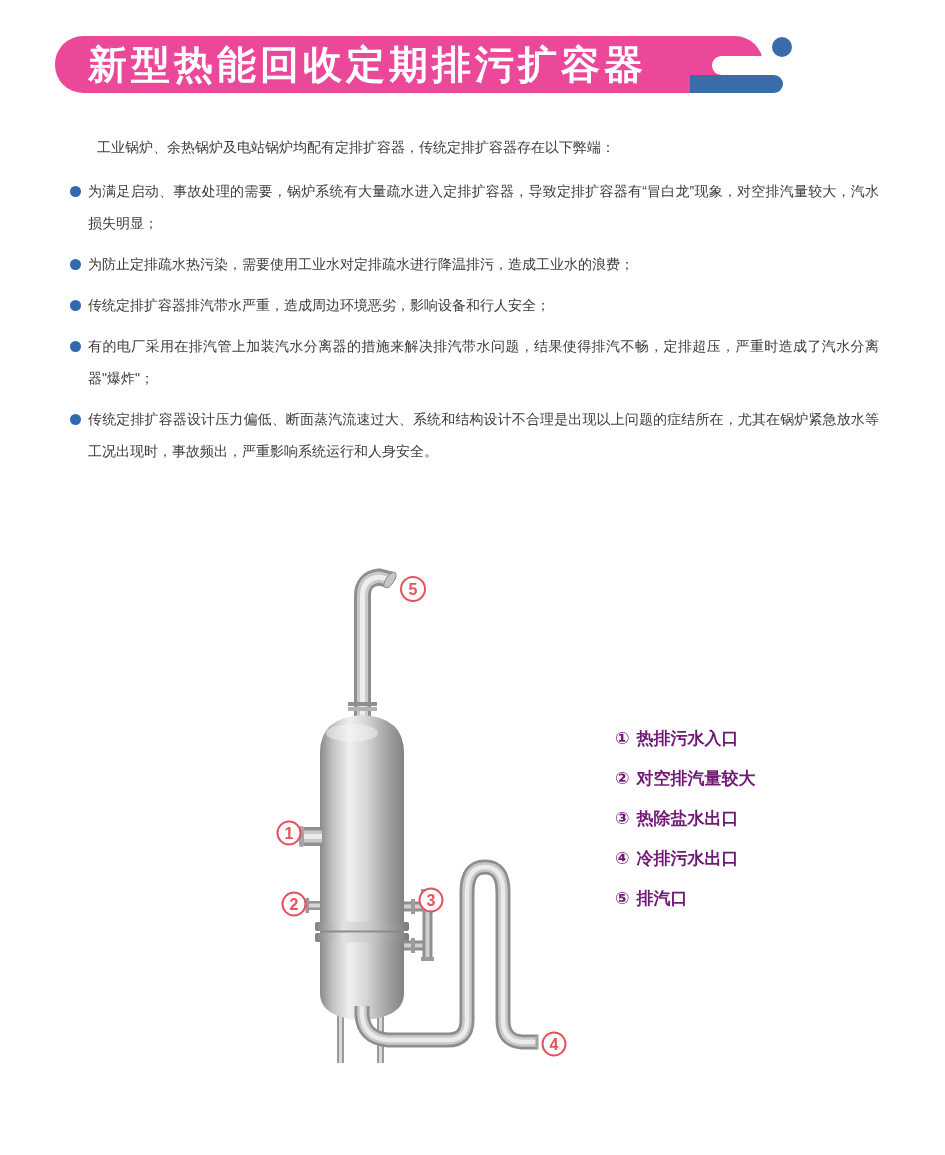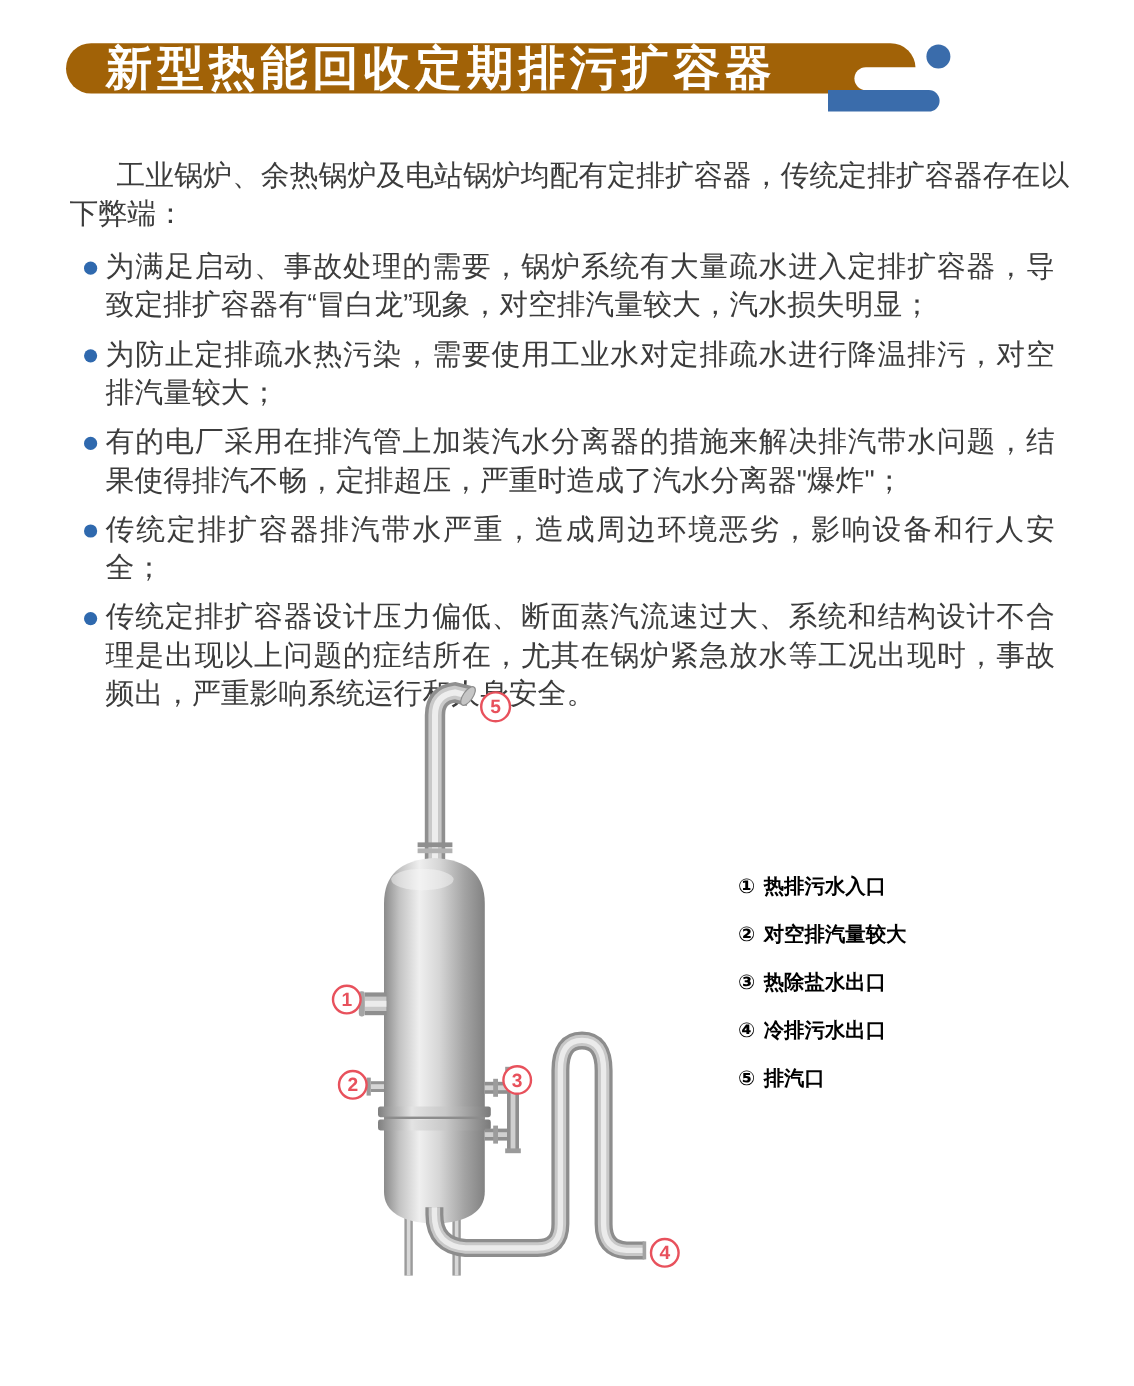--- a/index.html
+++ b/index.html
@@ -3,62 +3,62 @@
 <meta charset="utf-8">
 <style>
   html,body{margin:0;padding:0;}
   body{
     width:945px;height:1155px;position:relative;overflow:hidden;
     background:#ffffff;
     font-family:"Liberation Sans","DejaVu Sans",sans-serif;
   }
   
   .banner{
-    position:absolute;left:55px;top:36px;width:708px;height:42px;
-    background:#a16207;border-radius:28px;
+    position:absolute;left:55px;top:36px;width:708px;height:57px;
+    background:#ec4899;border-radius:28px;
   }
   .banner-title{
     position:absolute;left:33px;top:50%;transform:translateY(-50%);
     color:#ffffff;font-size:39px;font-weight:bold;letter-spacing:4px;white-space:nowrap;
   }
   .banner-notch{
     position:absolute;left:712px;top:56px;width:100px;height:19px;
     background:#ffffff;border-radius:10px;
   }
   .banner-tongue{
     position:absolute;left:690px;top:75px;width:93px;height:18px;
     background:#3a6cab;border-radius:0 9px 9px 0;
   }
   .banner-dot{
     position:absolute;left:772px;top:37px;width:20px;height:20px;
     border-radius:50%;background:#3a6cab;
   }
   
   .text-block{
     position:absolute;left:58px;top:131px;width:833px;
-    color:#3c3c3c;font-size:24px;line-height:32px;font-weight:500;
+    color:#3c3c3c;font-size:14px;line-height:32px;font-weight:500;
     text-align:justify;
   }
   .para{margin:0 0 8px;text-indent:39px;}
   .bullets{list-style:none;margin:12px;padding:0;}
   .bullet-item{position:relative;padding-left:18px;margin-bottom:9px;}
   .bullet-dot{
     position:absolute;left:0;top:11px;width:11px;height:11px;
     border-radius:50%;background:#2f69ae;
   }
   .conclusion{margin-top:3px;margin-bottom:0;}
   
   .diagram-svg{position:absolute;left:240px;top:555px;}
   .callout circle{fill:#ffffff;stroke:#e8515c;stroke-width:2;}
   .callout text{
     font-family:"Liberation Sans","DejaVu Sans",sans-serif;
     font-size:16px;font-weight:bold;fill:#e8515c;text-anchor:middle;
   }
   
-  .legend{position:absolute;left:615px;top:729px;color:#000000;}
+  .legend{position:absolute;left:615px;top:729px;color:#701a75;}
   .legend-row{height:19px;margin-bottom:21px;font-size:17px;font-weight:bold;line-height:19px;white-space:nowrap;}
   .legend-marker{margin-right:7px;}
 </style>
 </head>
 <body>
 
 <div class="banner">
   <div class="banner-title">新型热能回收定期排污扩容器</div>
 </div>
 <div class="banner-notch"></div>
@@ -67,29 +67,29 @@
 
 <div class="text-block">
   <p class="para">工业锅炉、余热锅炉及电站锅炉均配有定排扩容器，传统定排扩容器存在以下弊端：</p>
   <ul class="bullets">
     <li class="bullet-item">
       <span class="bullet-dot"></span>
       <span>为满足启动、事故处理的需要，锅炉系统有大量疏水进入定排扩容器，导致定排扩容器有“冒白龙”现象，对空排汽量较大，汽水损失明显；</span>
     </li>
     <li class="bullet-item">
       <span class="bullet-dot"></span>
-      <span>为防止定排疏水热污染，需要使用工业水对定排疏水进行降温排污，对空排汽量较大；</span>
+      <span>为防止定排疏水热污染，需要使用工业水对定排疏水进行降温排污，造成工业水的浪费；</span>
+    </li>
+    <li class="bullet-item">
+      <span class="bullet-dot"></span>
+      <span>传统定排扩容器排汽带水严重，造成周边环境恶劣，影响设备和行人安全；</span>
     </li>
     <li class="bullet-item">
       <span class="bullet-dot"></span>
       <span>有的电厂采用在排汽管上加装汽水分离器的措施来解决排汽带水问题，结果使得排汽不畅，定排超压，严重时造成了汽水分离器"爆炸"；</span>
-    </li>
-    <li class="bullet-item">
-      <span class="bullet-dot"></span>
-      <span>传统定排扩容器排汽带水严重，造成周边环境恶劣，影响设备和行人安全；</span>
     </li>
     <li class="bullet-item">
       <span class="bullet-dot"></span>
       <span>传统定排扩容器设计压力偏低、断面蒸汽流速过大、系统和结构设计不合理是出现以上问题的症结所在，尤其在锅炉紧急放水等工况出现时，事故频出，严重影响系统运行和人身安全。</span>
     </li>
   </ul>
 </div>
 
 <svg class="diagram-svg" width="340" height="520" viewBox="240 555 340 520">
   <defs>

